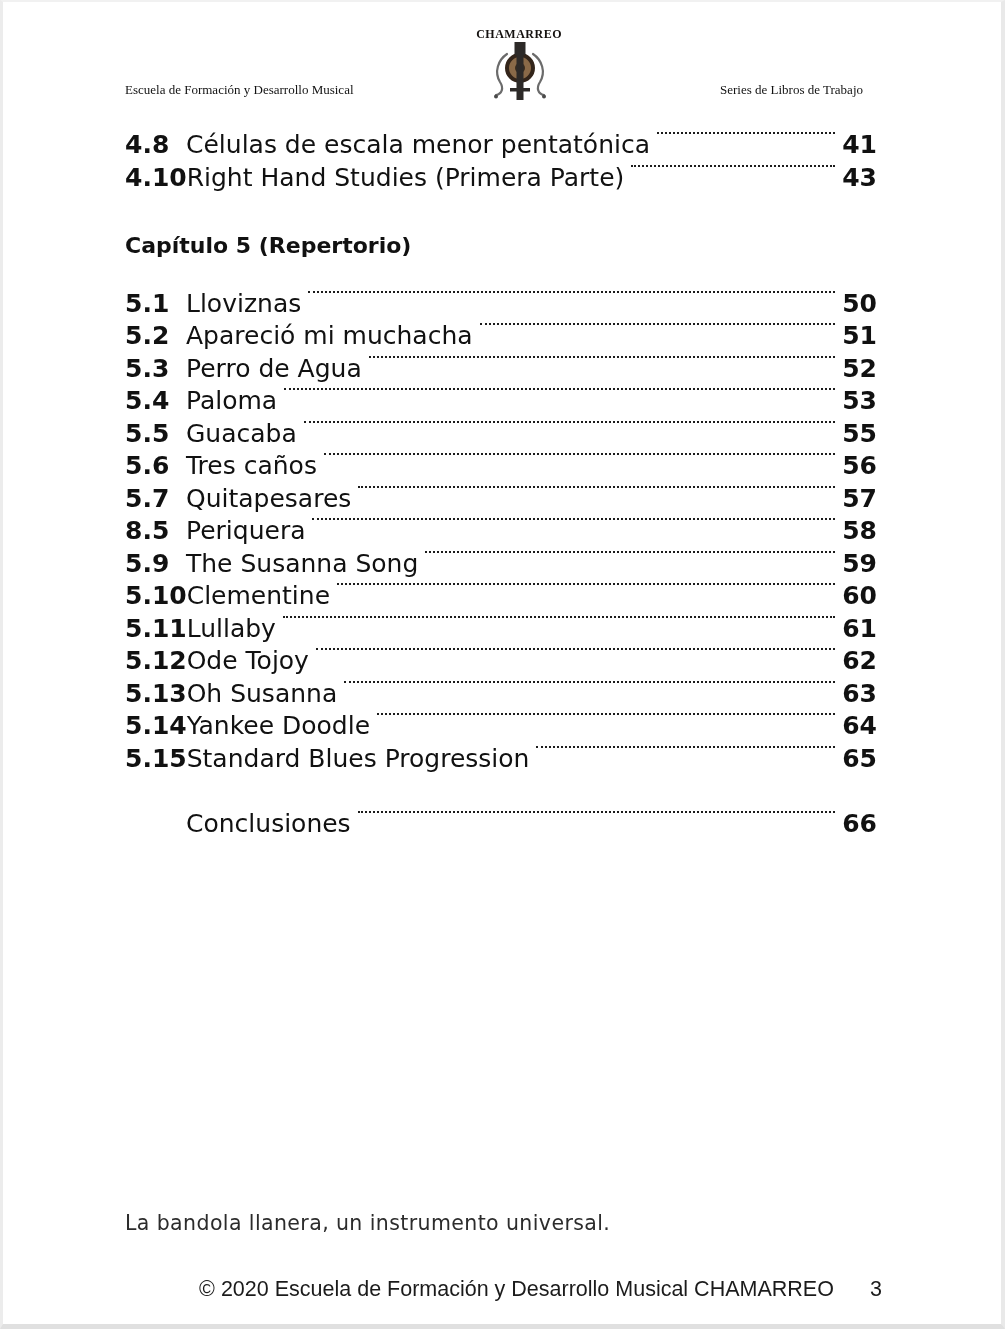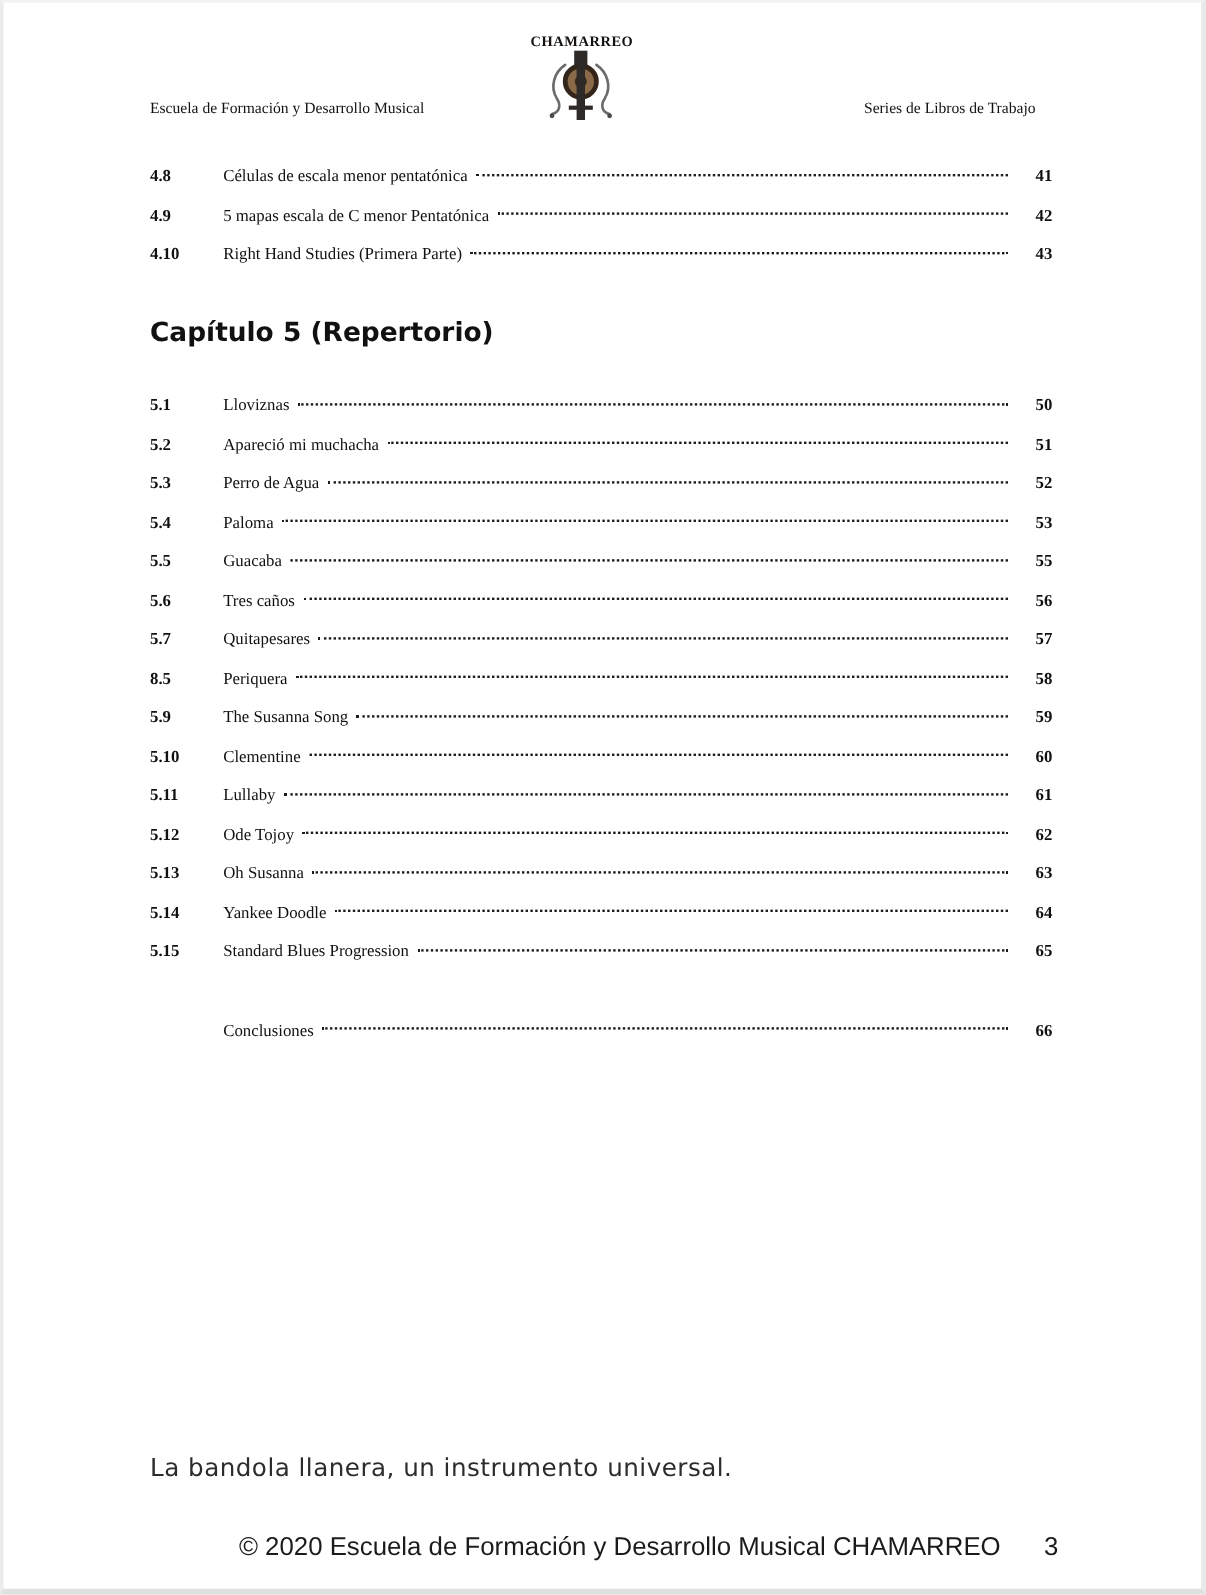--- a/index.html
+++ b/index.html
@@ -36,45 +36,44 @@
     color: #121212;
     white-space: nowrap;
   }
   .header-left  { left: 122px; }
   .header-right { right: 138px; }
   .logo {
     position: absolute;
     left: 50%;
     top: 26px;
     transform: translateX(-50%);
-    text-align: left;
+    text-align: right;
     width: 120px;
   }
   .logo-word {
     font-family: "Liberation Serif", serif;
     font-weight: bold;
     font-size: 12px;
     letter-spacing: 0.5px;
     color: #151210;
     line-height: 13px;
   }
   .logo-icon { margin-top: 1px; }
 
   
   .toc {
     margin: 18px 124px 0 122px; 
   }
   .toc-row {
     display: flex;
-    align-items: center;
+    align-items: flex-start;
     height: 32.5px;
-    font-size: 14px;
+    font-size: 25px;
     line-height: 26px;
     white-space: nowrap;
-    font-family: Liberation Serif, serif;
   }
   .toc-num {
     flex: 0 0 61px;
     font-weight: bold;
   }
   .toc-title { padding-right: 4px; }
   .toc-leader {
     flex: 1 1 auto;
     border-bottom: 2.5px dotted #1c1c1c;
     margin: 0 7px 5px 3px;
@@ -163,26 +162,20 @@
   <div class="toc">
 
     <div id="toc-section-1">
         <div class="toc-row">
     <span class="toc-num">4.8</span>
     <span class="toc-title">Células de escala menor pentatónica</span>
     <span class="toc-leader"></span>
     <span class="toc-page">41</span>
   </div>
         <div class="toc-row">
-    <span class="toc-num">4.9</span>
-    <span class="toc-title">5 mapas escala de C menor Pentatónica</span>
-    <span class="toc-leader"></span>
-    <span class="toc-page">42</span>
-  </div>
-        <div class="toc-row">
     <span class="toc-num">4.10</span>
     <span class="toc-title">Right Hand Studies (Primera Parte)</span>
     <span class="toc-leader"></span>
     <span class="toc-page">43</span>
   </div>
       </div>
 
     <div class="chapter-heading">Capítulo 5 (Repertorio)</div>
 
     <div id="toc-section-2" class="section-2">

